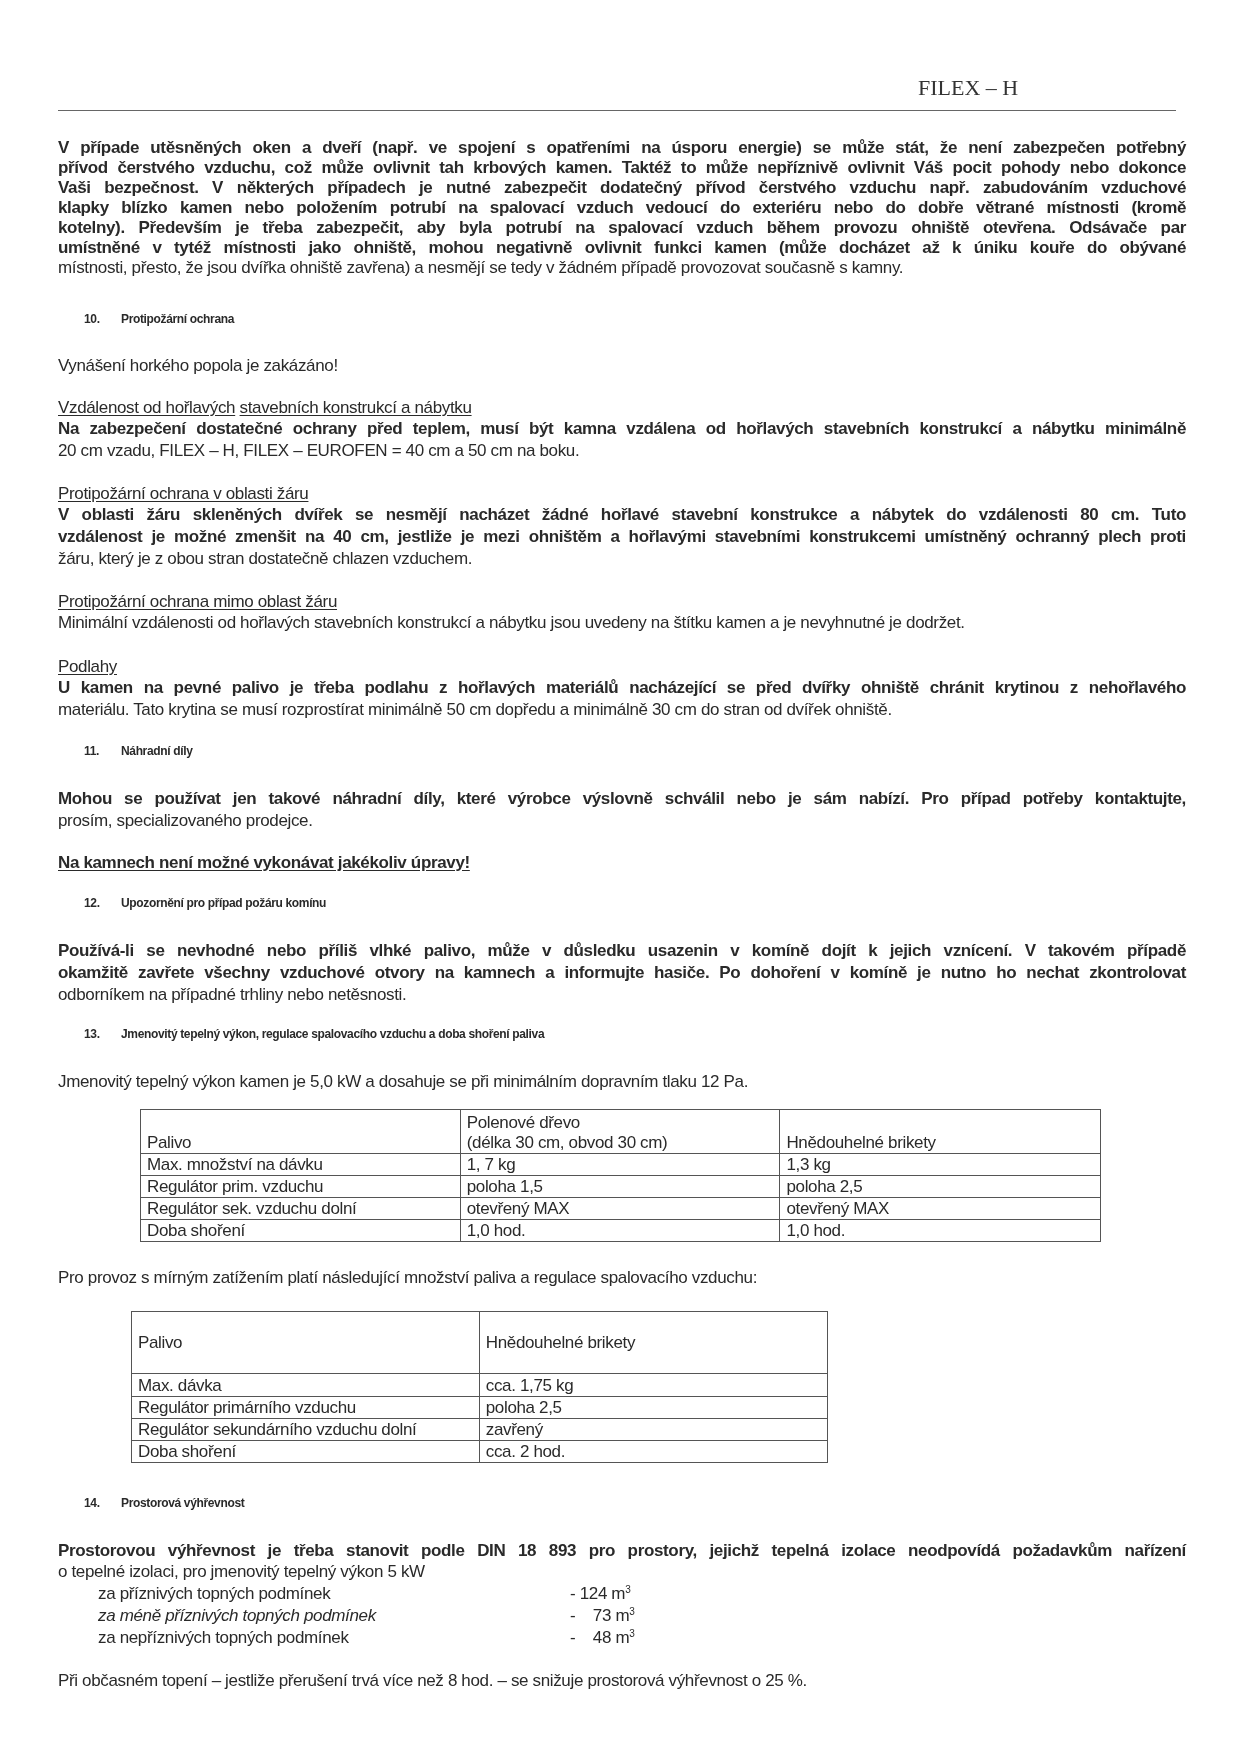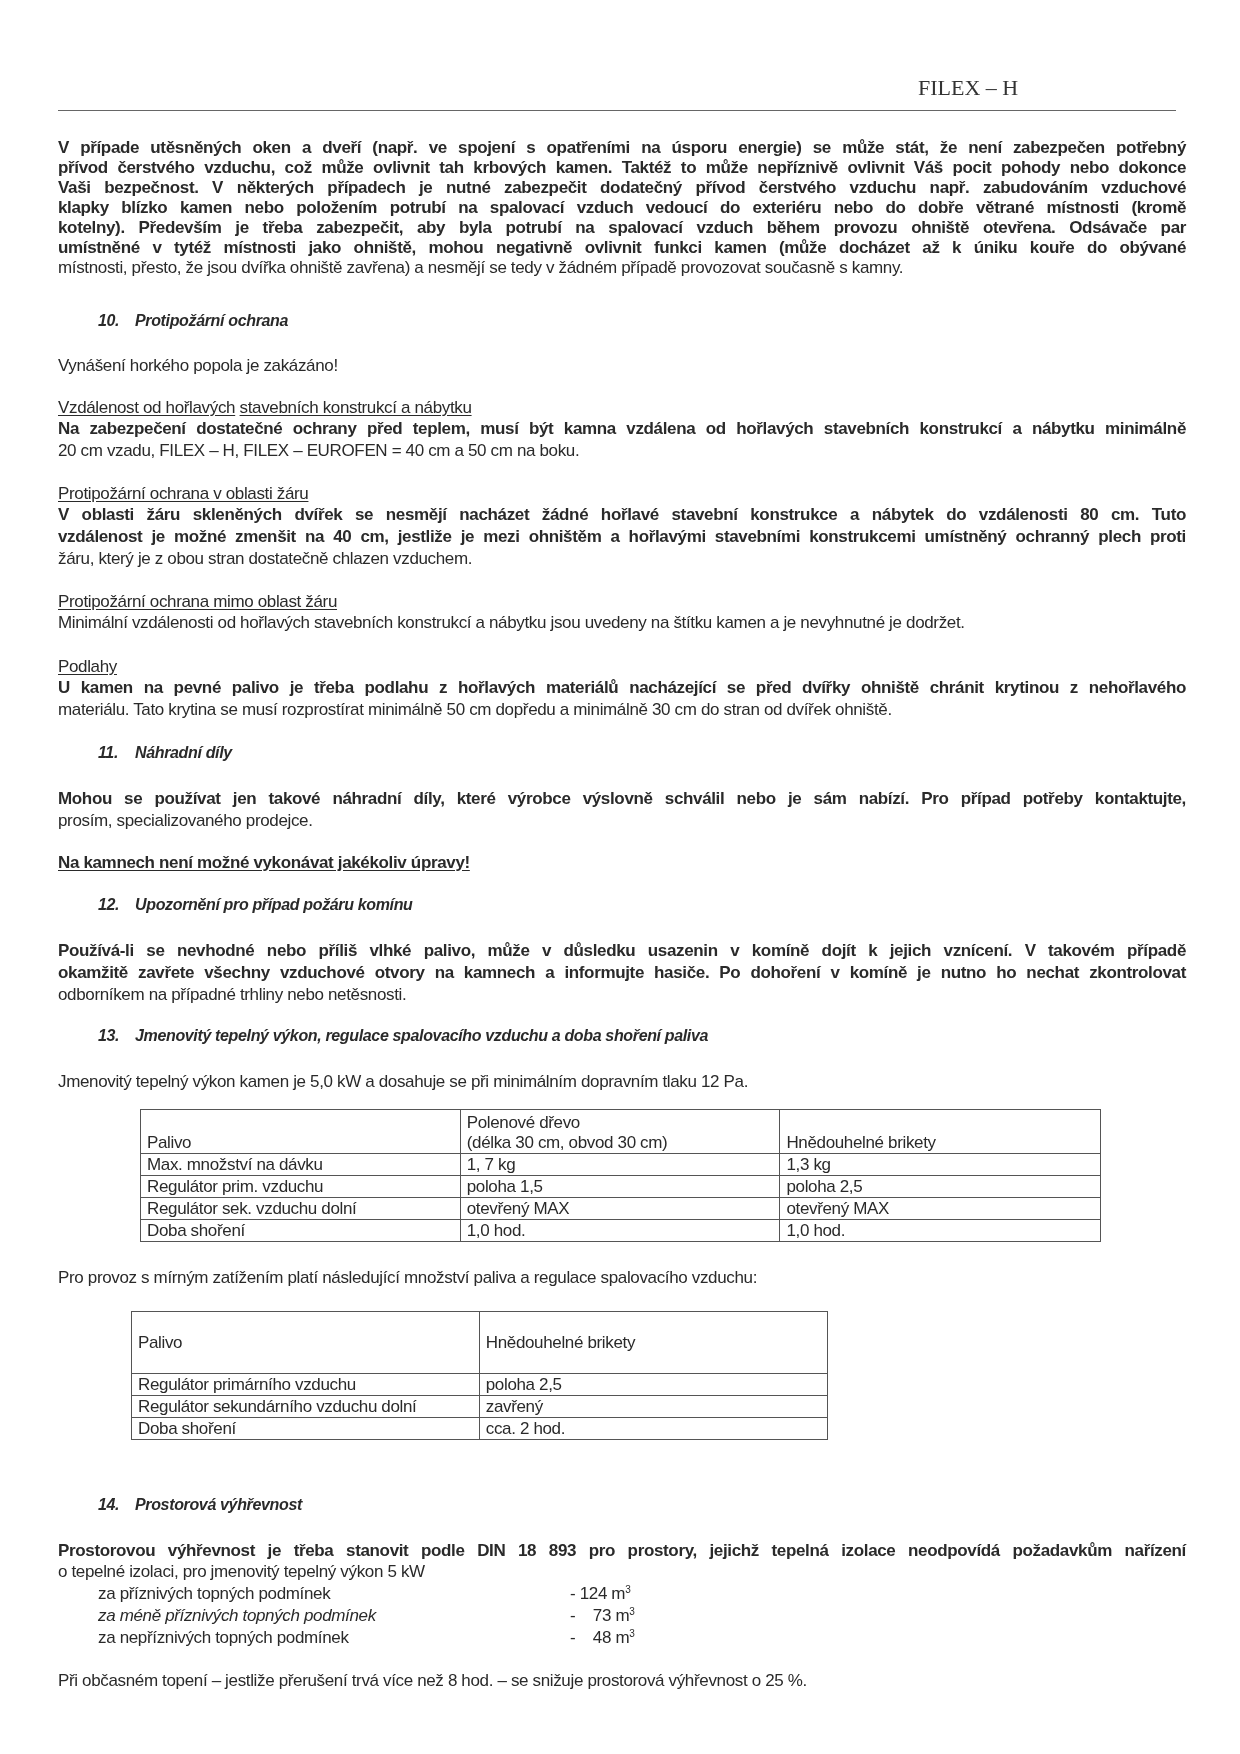--- a/index.html
+++ b/index.html
@@ -4,21 +4,21 @@
 <style>
   html, body { margin: 0; padding: 0; background: #ffffff; }
   body { width: 1240px; height: 1754px; position: relative; overflow: hidden;
          font-family: "Liberation Sans", sans-serif; color: #2a2a2a; }
   .abs { position: absolute; }
   .line { position: absolute; left: 58px; width: 1128px; font-size: 17px; line-height: 21px;
           white-space: nowrap; letter-spacing: -0.35px; }
   .just { text-align: justify; text-align-last: justify; white-space: normal; font-weight: bold; }
   .hdr { font-family: "Liberation Serif", serif; font-size: 22px; color: #333; letter-spacing: 0; }
   .rule { position: absolute; left: 58px; width: 1118px; top: 110px; height: 0; border-top: 1px solid #666; }
-  .h { position: absolute; left: 98px; font-size: 16px; font-weight: bold; white-space: nowrap; letter-spacing: -0.35px; font-style: italic; }
+  .h { position: absolute; left: 84px; font-size: 12px; font-weight: bold; white-space: nowrap; letter-spacing: -0.35px; }
   .h .num { display: inline-block; width: 37px; }
   .u { text-decoration: underline; text-underline-offset: 2px; }
   .b { font-weight: bold; }
   table.t { position: absolute; border-collapse: collapse; font-size: 17px; letter-spacing: -0.35px; }
   table.t td { border: 1.5px solid #555; padding: 0 6px; line-height: 20px; vertical-align: bottom; white-space: nowrap; }
   .list { position: absolute; font-size: 17px; line-height: 21px; white-space: nowrap; letter-spacing: -0.35px; }
   sup { font-size: 10px; line-height: 0; vertical-align: 6px; }
 </style>
 </head>
 <body>
@@ -121,20 +121,24 @@
 <table class="t" style="left:131px; top:1311px; width:697px;">
   <colgroup>
       <col style="width:348px">
       <col style="width:349px">
     </colgroup>
   <tbody>
       <tr style="height:62px;">
     <td style="vertical-align:middle;">Palivo</td>
     <td style="vertical-align:middle;">Hnědouhelné brikety</td>
   </tr>
+  <tr style="height:23px;">
+    <td>Max. dávka</td>
+    <td>cca. 1,75 kg</td>
+  </tr>
   <tr style="height:22px;">
     <td>Regulátor primárního vzduchu</td>
     <td>poloha 2,5</td>
   </tr>
   <tr style="height:22px;">
     <td>Regulátor sekundárního vzduchu dolní</td>
     <td>zavřený</td>
   </tr>
   <tr style="height:22px;">
     <td>Doba shoření</td>

